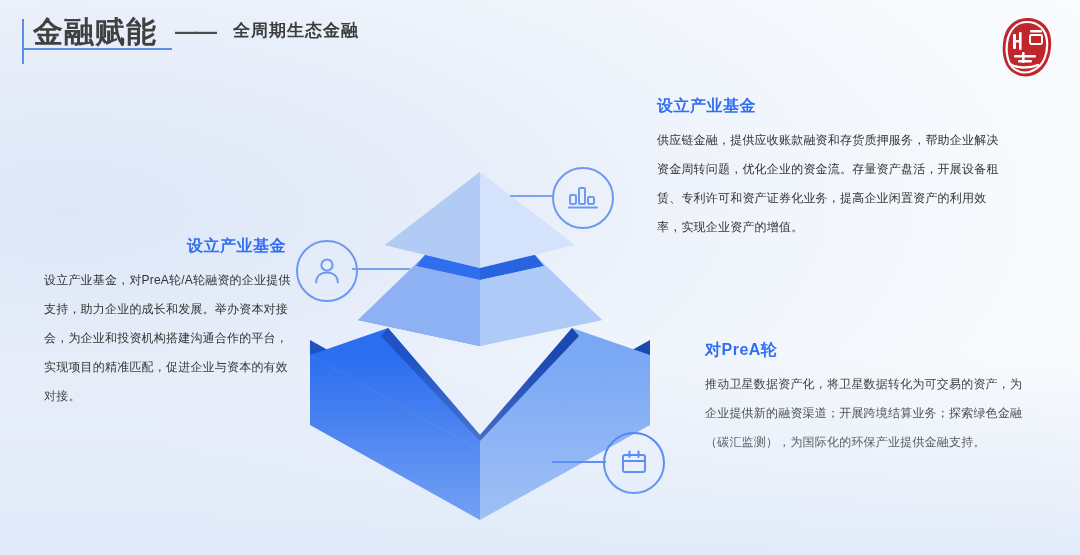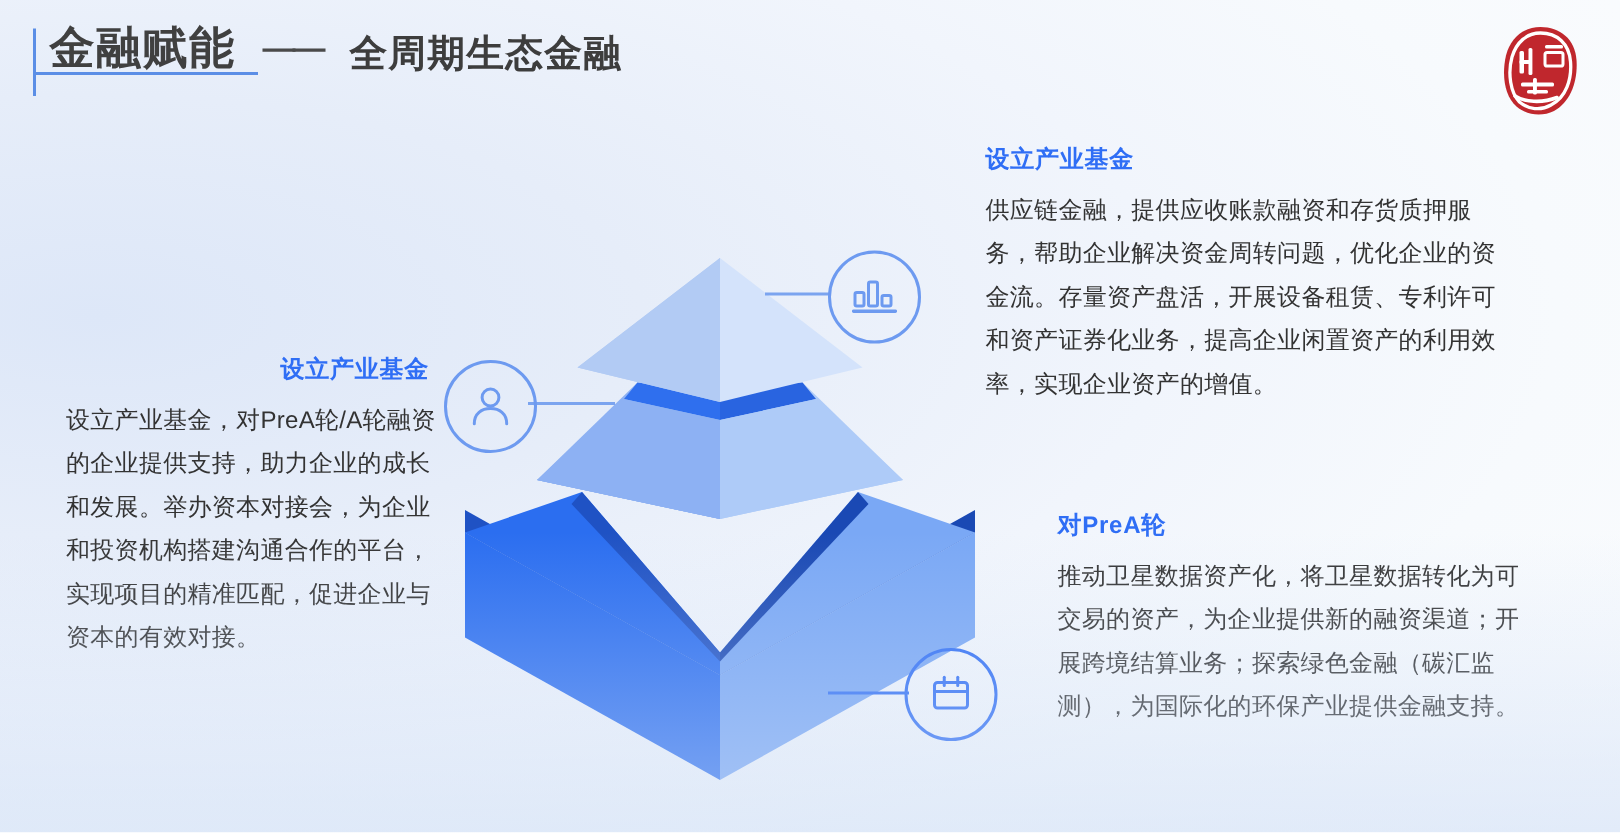--- a/index.html
+++ b/index.html
@@ -58,21 +58,21 @@
     left: 175px; top: 19px;
     font-size: 22px;
     font-weight: bold;
     color: #4a4a4a;
     letter-spacing: -2px;
     white-space: nowrap;
   }
   .title-sub {
     position: absolute;
     left: 233px; top: 19px;
-    font-size: 25px;
+    font-size: 17px;
     font-weight: bold;
     color: #3d3d3d;
     letter-spacing: 1px;
     white-space: nowrap;
   }
 
   
   .logo-seal {
     position: absolute;
     right: 26px; top: 16px;
@@ -121,21 +121,21 @@
   .block { position: absolute; }
   .block h3 {
     margin: 0 0 9px 0;
     font-size: 16px;
     font-weight: bold;
     color: #2f6ef5;
     letter-spacing: 0.5px;
   }
   .block p {
     margin: 0;
-    font-size: 16px;
+    font-size: 12px;
     line-height: 29px;
     color: #333333;
     letter-spacing: 0.2px;
   }
 
   #block-left  { left: 44px;  top: 236px; width: 250px; }
   #block-left h3 { text-align: right; padding-right: 8px; }
   #block-top   { left: 657px; top: 96px;  width: 348px; }
   #block-bot   { left: 705px; top: 340px; width: 318px; }
 </style>

